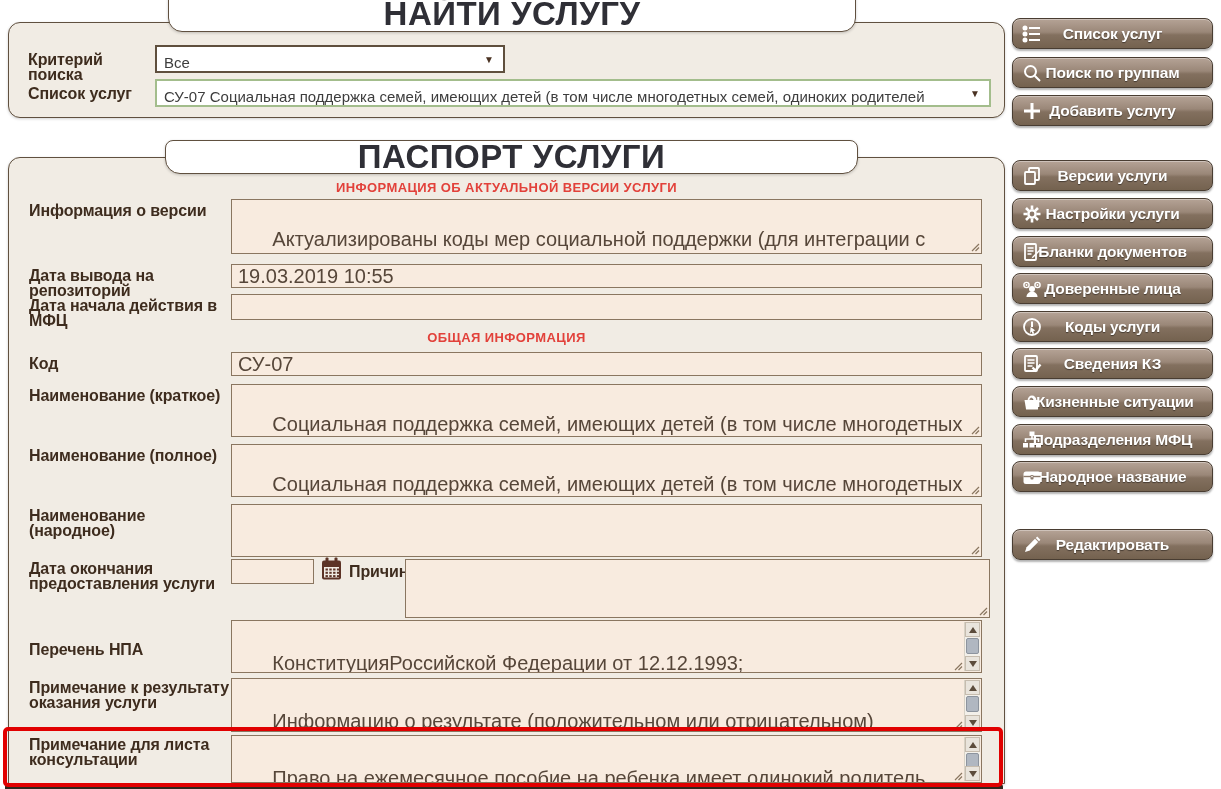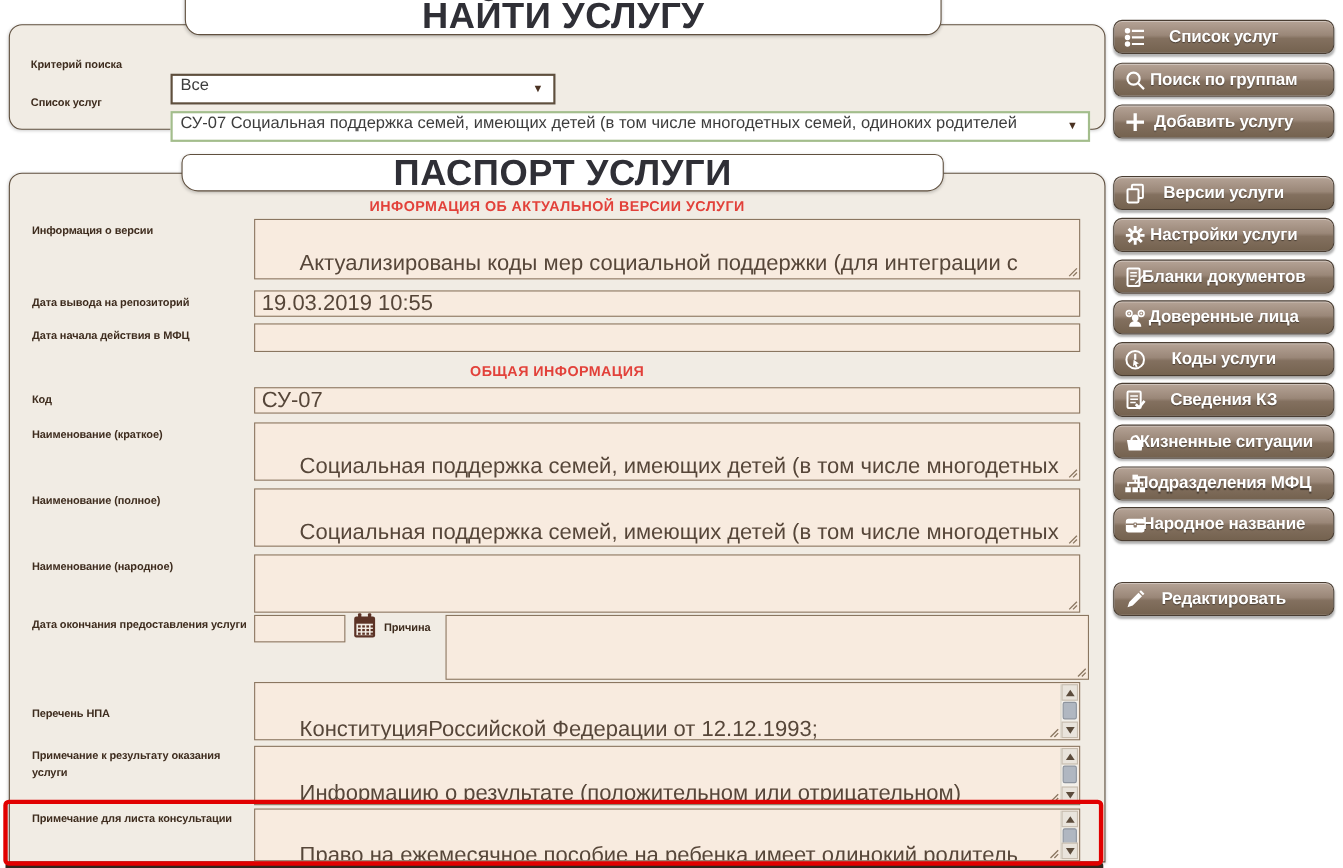--- a/index.html
+++ b/index.html
@@ -9,21 +9,21 @@
 
   
   .panel { position:absolute; background:#f1ece4; border:1px solid #60503f; border-radius:12px;
            box-shadow:0 1px 3px rgba(0,0,0,.18); }
   .title-box { position:absolute; background:#ffffff; border:1px solid #60503f; border-radius:14px;
                display:flex; align-items:center; justify-content:center; z-index:6;
                box-shadow:0 1px 3px rgba(0,0,0,.2); }
   .title-box span { font-size:33px; font-weight:bold; color:#2f2f36; letter-spacing:.5px; }
 
   
-  .lbl { position:absolute; left:20px; width:202px; font-size:10px; font-weight:bold;
+  .lbl { position:absolute; left:20px; width:202px; font-size:16px; font-weight:bold;
          color:#3e2c1e; line-height:15px; letter-spacing:-0.1px; }
   .sect { position:absolute; left:0; right:0; text-align:center; font-size:13px; font-weight:bold;
           color:#e2413a; letter-spacing:.4px; }
 
   
   .inp, .ta { position:absolute; background:#f8ebdf; border:1px solid #8a7660; color:#564639;
               font-size:20px; font-family:"Liberation Sans","DejaVu Sans",sans-serif; }
   .inp { padding:2px 6px; line-height:20px; display:flex; align-items:center;text-align:right; }
   .ta  { padding:2px 7px; line-height:25px; white-space:pre-wrap; overflow:hidden; }
   .ta.big { line-height:27px; padding-right:26px; }
@@ -36,22 +36,22 @@
             border:1px solid #c6bcae; display:flex; align-items:center; justify-content:center; }
   .sb-btn.up { top:0; } .sb-btn.down { bottom:0; }
   .arr-up { width:0; height:0; border-left:4px solid transparent; border-right:4px solid transparent;
             border-bottom:6px solid #5c4c3c; }
   .arr-dn { width:0; height:0; border-left:4px solid transparent; border-right:4px solid transparent;
             border-top:6px solid #5c4c3c; }
   .sb-thumb { position:absolute; left:1px; top:16px; width:13px; height:16px; background:#b0b7c1;
               border:1px solid #8d949e; border-radius:2px; }
 
   
-  .sel { position:absolute; background:#ffffff; display:flex; align-items:flex-start;
-         font-size:15px; color:#3d3d3d; padding:0 24px 0 7px; cursor:default;margin-top:22px; }
+  .sel { position:absolute; background:#ffffff; display:flex; align-items:flex-end;
+         font-size:15px; color:#3d3d3d; padding:0 24px 0 7px; cursor:default; }
   .sel-1 { border:2px solid #5f4f3d; }
   .sel-2 { border:2px solid #a3bd8c; }
   .sel .arr { position:absolute; right:9px; top:50%; transform:translateY(-50%);
               font-size:10px; color:#4a3222; }
   .sel .val { white-space:nowrap; overflow:hidden; }
 
   
   .btn { position:absolute; left:1012px; width:201px; height:31px; border-radius:8px;
          border:1px solid #493d32;
          background:linear-gradient(#b5a396 0%, #9a8778 45%, #83705f 55%, #74624f 100%);

